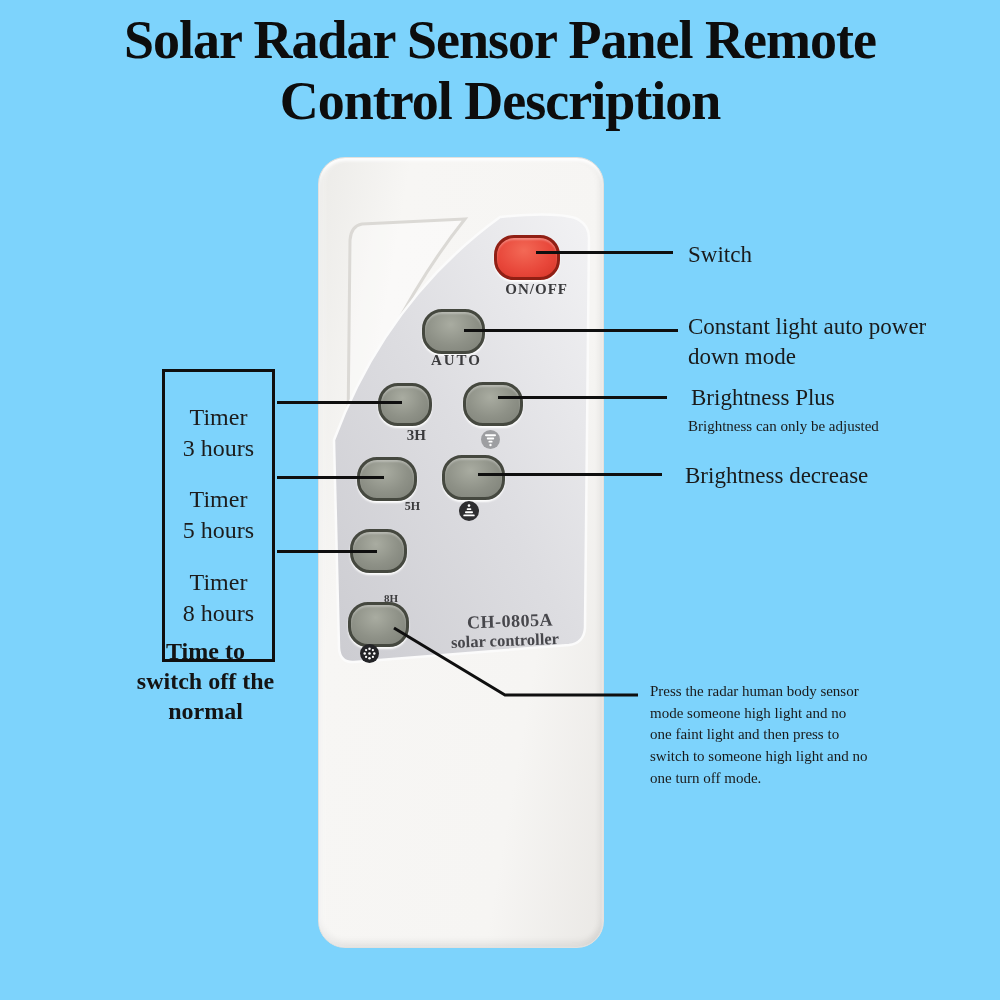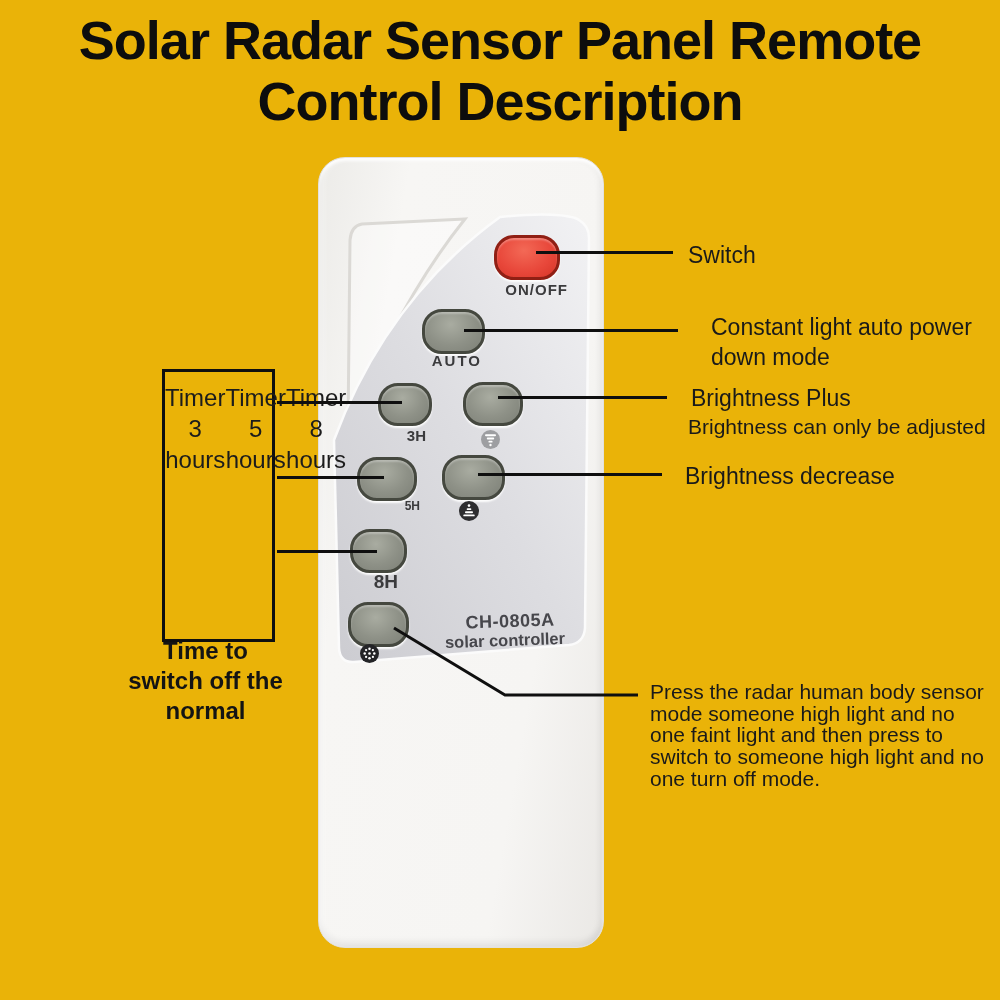--- a/index.html
+++ b/index.html
@@ -1,17 +1,17 @@
 <!DOCTYPE html>
 <html><head>
 <meta charset="utf-8">
 <style>
   html,body{margin:0;padding:0;background:#fff;}
-  .canvas{position:relative;width:1000px;height:1000px;background:#eab308;overflow:hidden;
-          font-family:Liberation Sans, sans-serif;color:#111;}
+  .canvas{position:relative;width:1000px;height:1000px;background:#7dd3fc;overflow:hidden;
+          font-family:Liberation Serif, serif;color:#111;}
   .title{position:absolute;top:10px;left:0;width:1000px;margin:0;text-align:center;
          font-size:54px;font-weight:700;line-height:61px;letter-spacing:-1px;color:#0d0d0d;}
 
   
   .remote{position:absolute;left:318px;top:157px;width:284px;height:789px;border-radius:27px;
           background:linear-gradient(100deg,#ecebe8 0%,#f7f6f4 22%,#f6f5f3 72%,#eae8e5 100%);
           box-shadow:inset 0 -5px 7px rgba(0,0,0,.07), inset 0 3px 3px rgba(255,255,255,.9),
                      inset -4px 0 7px rgba(0,0,0,.035), inset 4px 0 6px rgba(255,255,255,.5);
           border:1px solid #e3e1de;}
   .overlay-svg{position:absolute;left:0;top:0;width:1000px;height:1000px;pointer-events:none;}
@@ -23,29 +23,29 @@
   .btn.red{background:radial-gradient(ellipse at 45% 32%,#f36956 0%,#e8473a 58%,#d63527 100%);
            border-color:#901f14;}
 
   .rlabel{position:absolute;font-weight:700;color:#3b3b3d;text-align:right;}
   .model{position:absolute;font-weight:700;color:#47474c;text-align:center;transform:rotate(-2deg);}
 
   .icon{position:absolute;}
 
   
   .timer-box{position:absolute;left:162px;top:369px;width:107px;height:247px;border:3px solid #0f0f0f;
-             display:flex;flex-direction:row;justify-content:space-around;padding:10px 0;}
+             display:flex;flex-direction:column;justify-content:space-around;padding:20px 0;}
   .timer-row{text-align:center;font-size:24px;line-height:31px;color:#1c1c1c;}
   .left-caption{position:absolute;left:113px;top:636px;width:185px;text-align:center;
                 font-weight:700;font-size:24px;line-height:30px;color:#141414;}
 
   
   .co{position:absolute;color:#1a1a1a;}
   .co-lg{font-size:23px;line-height:30px;}
-  .co-sm{font-size:21px;line-height:21.7px;}
+  .co-sm{font-size:15px;line-height:21.7px;}
 
   
   .cline{position:absolute;height:3px;background:#0f0f0f;}
 </style>
 </head>
 <body>
 
 <div class="canvas">
 
   <h1 class="title"><span>Solar Radar Sensor Panel Remote</span><br><span>Control Description</span></h1>
@@ -71,21 +71,21 @@
   <div class="btn" style="left:463px;top:382px;width:54px;height:38px;"></div>
   <div class="btn" style="left:357px;top:457px;width:54px;height:38px;"></div>
   <div class="btn" style="left:442px;top:455px;width:57px;height:39px;"></div>
   <div class="btn" style="left:350px;top:529px;width:51px;height:38px;"></div>
   <div class="btn" style="left:348px;top:602px;width:55px;height:39px;"></div>
 
   <div class="rlabel" style="left:480px;top:281px;width:88px;font-size:15px;letter-spacing:1px;">ON/OFF</div>
   <div class="rlabel" style="left:418px;top:352px;width:64px;font-size:15px;letter-spacing:2px;">AUTO</div>
   <div class="rlabel" style="left:378px;top:427px;width:48px;font-size:15px;">3H</div>
   <div class="rlabel" style="left:372px;top:499px;width:48px;font-size:12px;">5H</div>
-  <div class="rlabel" style="left:350px;top:571px;width:48px;font-size:19px;">8H</div>
+  <div class="rlabel" style="left:350px;top:592px;width:48px;font-size:11px;">8H</div>
   <div class="model" style="left:445px;top:611px;width:130px;font-size:18px;letter-spacing:.5px;">CH-0805A</div>
   <div class="model" style="left:435px;top:631px;width:140px;font-size:16.5px;">solar controller</div>
 
   <svg class="icon" style="left:481px;top:430px;" width="19" height="19" viewBox="0 0 19 19">
     <circle cx="9.5" cy="9.5" r="9.5" fill="#9d9ea1"></circle>
     <rect x="4" y="4.2" width="11" height="2" rx="1" fill="#fff"></rect>
     <rect x="5.8" y="7.6" width="7.4" height="1.9" rx="0.9" fill="#fff"></rect>
     <rect x="7.4" y="10.8" width="4.2" height="1.8" rx="0.9" fill="#fff"></rect>
     <circle cx="9.5" cy="15" r="1.2" fill="#fff"></circle>
   </svg>
@@ -110,21 +110,21 @@
   </svg>
 
   <div class="timer-box">
     <div class="timer-row"><span>Timer</span><br><span>3 hours</span></div>
     <div class="timer-row"><span>Timer</span><br><span>5 hours</span></div>
     <div class="timer-row"><span>Timer</span><br><span>8 hours</span></div>
   </div>
   <div class="left-caption"><span>Time to</span><br><span>switch off the</span><br><span>normal</span></div>
 
   <div class="co co-lg" style="left:688px;top:240px;">Switch</div>
-  <div class="co co-lg" style="left:688px;top:312px;margin-left:23px;">
+  <div class="co co-lg" style="left:688px;top:312px;">
     <div>Constant light auto power</div>
     <div>down mode</div>
   </div>
   <div class="co co-lg" style="left:691px;top:383px;">Brightness Plus</div>
   <div class="co co-sm" style="left:688px;top:416px;">
     <div>Brightness can only be adjusted</div>
   </div>
   <div class="co co-lg" style="left:685px;top:461px;">Brightness decrease</div>
   <div class="co co-sm" style="left:650px;top:681px;">
     <div>Press the radar human body sensor</div>

